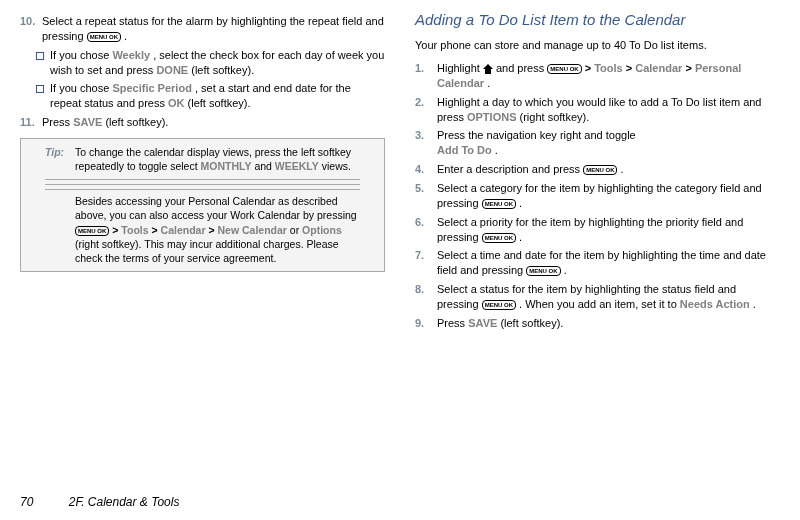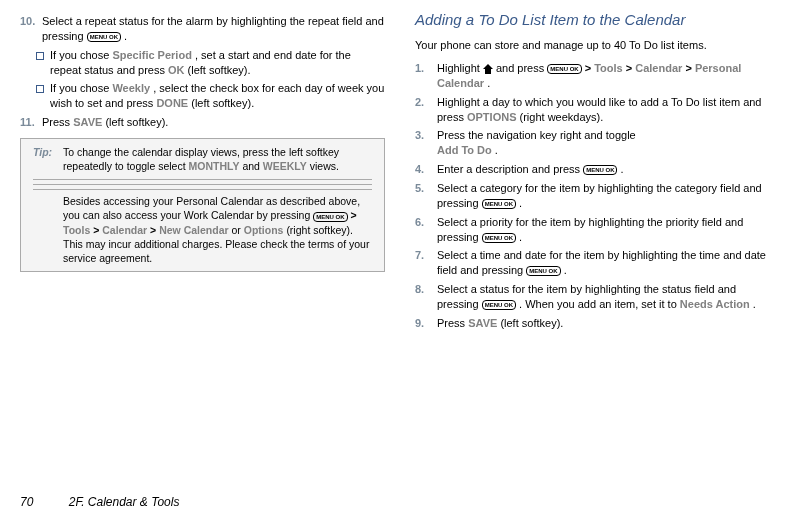--- a/index.html
+++ b/index.html
@@ -45,21 +45,21 @@
     vertical-align: middle;
     text-align: center;
     min-width: 14px;
     font-weight: bold;
     color:#000;
   }
   .gray-bold { color: #808080; font-weight: bold; }
   .tipbox {
     border: 1px solid #aaa;
     margin-top: 8px;
-    padding: 6px 12px;
+    padding: 6px 24px;
     background: #f4f4f4;
     font-size: 10.5px;
     line-height: 1.35;
   }
   .tip-row { display:flex; margin-bottom:6px; }
   .tip-label { font-style: italic; color: #7a8a99; font-weight: bold; min-width:30px; }
   .tip-body { flex:1; }
   hr.tip-sep { border:0; border-top:1px solid #aaa; margin:4px 0; }
   .h2 {
     color: #3a5a8a;
@@ -100,34 +100,34 @@
         <span class="key">MENU
 OK</span>
         <span>.</span>
       </div>
     </div>
 
     <div class="bullet">
       <div class="bullet-marker"></div>
       <div class="bullet-body">
         <span>If you chose </span>
-        <span class="gray-bold">Specific Period</span>
-        <span>, set a start and end date for the repeat status and press </span>
-        <span class="gray-bold">OK</span>
+        <span class="gray-bold">Weekly</span>
+        <span>, select the check box for each day of week you wish to set and press </span>
+        <span class="gray-bold">DONE</span>
         <span> (left softkey).</span>
       </div>
     </div>
 
     <div class="bullet">
       <div class="bullet-marker"></div>
       <div class="bullet-body">
         <span>If you chose </span>
-        <span class="gray-bold">Weekly</span>
-        <span>, select the check box for each day of week you wish to set and press </span>
-        <span class="gray-bold">DONE</span>
+        <span class="gray-bold">Specific Period</span>
+        <span>, set a start and end date for the repeat status and press </span>
+        <span class="gray-bold">OK</span>
         <span> (left softkey).</span>
       </div>
     </div>
 
     <div class="step">
       <div class="step-num">11.</div>
       <div class="step-body">
         <span>Press </span>
         <span class="gray-bold">SAVE</span>
         <span> (left softkey).</span>
@@ -188,21 +188,21 @@
         <span class="gray-bold">Personal Calendar</span>
         <span>.</span>
       </div>
     </div>
 
     <div class="step">
       <div class="step-num">2.</div>
       <div class="step-body">
         <span>Highlight a day to which you would like to add a To Do list item and press </span>
         <span class="gray-bold">OPTIONS</span>
-        <span> (right weekdays).</span>
+        <span> (right softkey).</span>
       </div>
     </div>
 
     <div class="step">
       <div class="step-num">3.</div>
       <div class="step-body">
         <span>Press the navigation key right and toggle </span><br>
         <span class="gray-bold">Add To Do</span>
         <span>.</span>
       </div>

